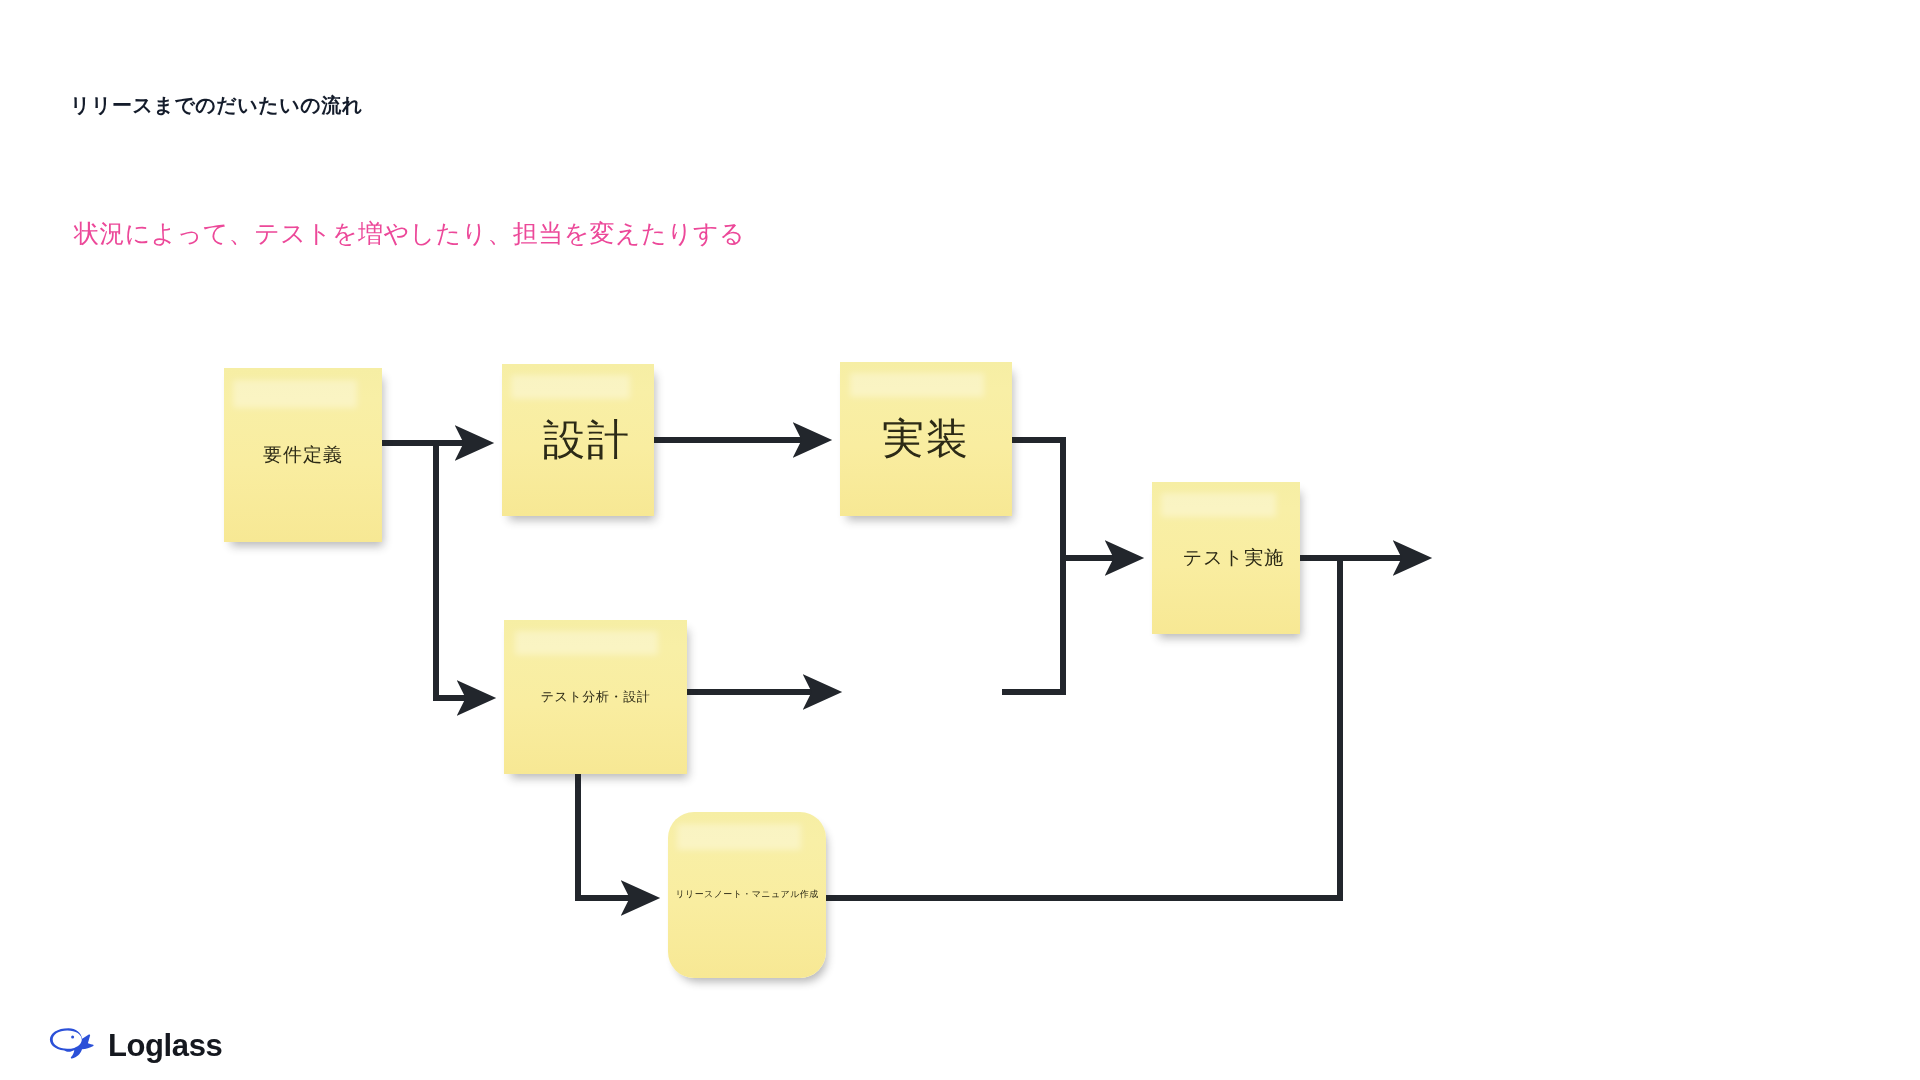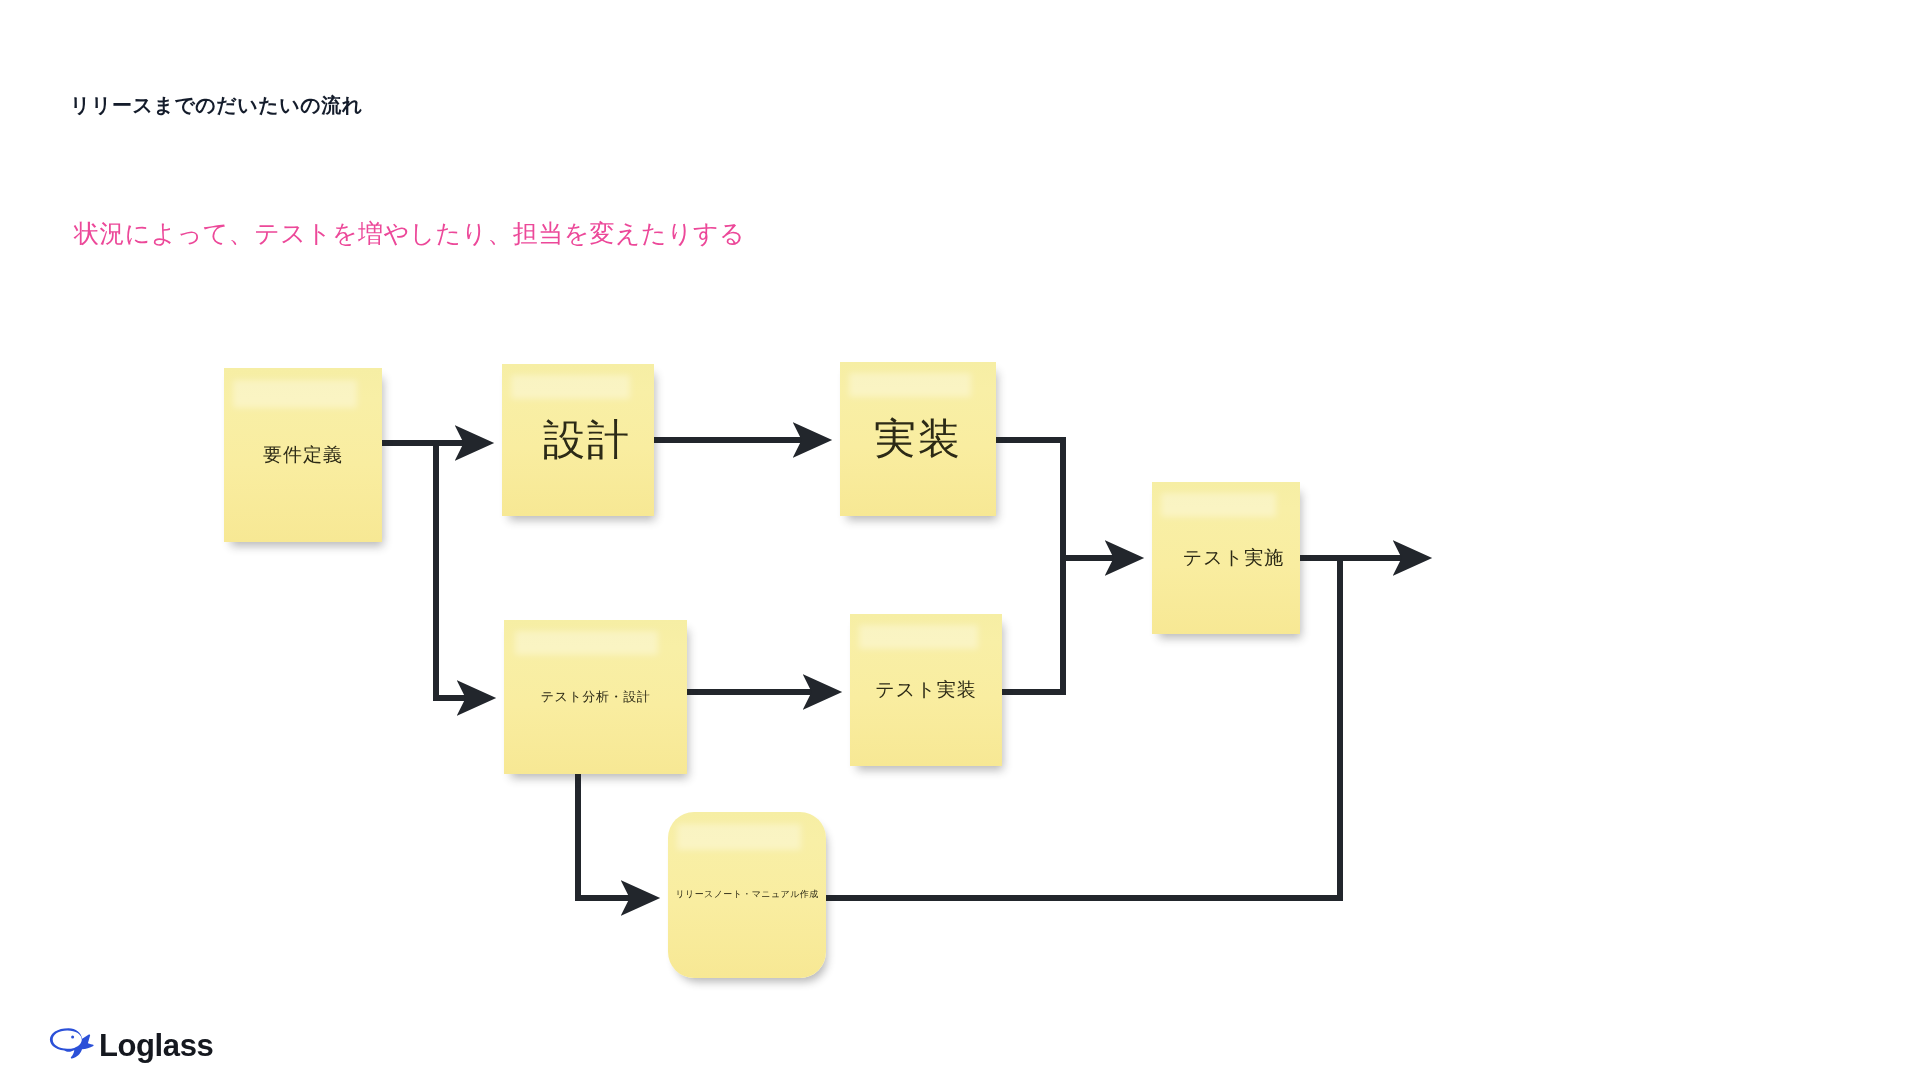--- a/index.html
+++ b/index.html
@@ -94,21 +94,21 @@
     z-index: 2;
   }
 
   
   #note-requirements { left: 224px; top: 368px; width: 158px; height: 174px; }
   #note-requirements .note-text { font-size: 19px; letter-spacing: 1px; }
 
   #note-design { left: 502px; top: 364px; width: 152px; height: 152px; padding-left: 24px; }
   #note-design .note-text { font-size: 42px; letter-spacing: 2px; font-weight: 400; }
 
-  #note-implementation { left: 840px; top: 362px; width: 156px; height: 154px; }
+  #note-implementation { left: 840px; top: 362px; width: 172px; height: 154px; }
   #note-implementation .note-text { font-size: 42px; letter-spacing: 2px; font-weight: 400; }
 
   #note-test-analysis { left: 504px; top: 620px; width: 183px; height: 154px; }
   #note-test-analysis .note-text { font-size: 13px; letter-spacing: 0.6px; }
 
   #note-test-build { left: 850px; top: 614px; width: 152px; height: 152px; }
   #note-test-build .note-text { font-size: 19px; letter-spacing: 1px; }
 
   #note-test-exec { left: 1152px; top: 482px; width: 148px; height: 152px; padding-left: 21px; }
   #note-test-exec .note-text { font-size: 19px; letter-spacing: 1px; }
@@ -119,21 +119,21 @@
   #note-release-notes { left: 668px; top: 812px; width: 158px; height: 166px; border-radius: 26px; }
   #note-release-notes .note-text { font-size: 9px; letter-spacing: 0.4px; }
 
   
   .footer-logo {
     position: absolute;
     left: 48px;
     top: 1025px;
     display: flex;
     align-items: center;
-    gap: 5px;
+    gap: 14px;
   }
   .logo-mark {
     width: 46px;
     height: 40px;
     display: block;
   }
   .logo-word {
     font-size: 31px;
     font-weight: 700;
     color: #15181f;
@@ -190,23 +190,20 @@
     </div>
 
     <div class="note" id="note-implementation">
       <span class="note-text">実装</span>
     </div>
 
     <div class="note" id="note-test-analysis">
       <span class="note-text">テスト分析・設計</span>
     </div>
 
-    <div class="note" id="note-test-build">
-      <span class="note-text">テスト実装</span>
-    </div>
 
     <div class="note" id="note-test-exec">
       <span class="note-text">テスト実施</span>
     </div>
 
 
     <div class="note" id="note-release-notes">
       <span class="note-text">リリースノート・マニュアル作成</span>
     </div>
 

